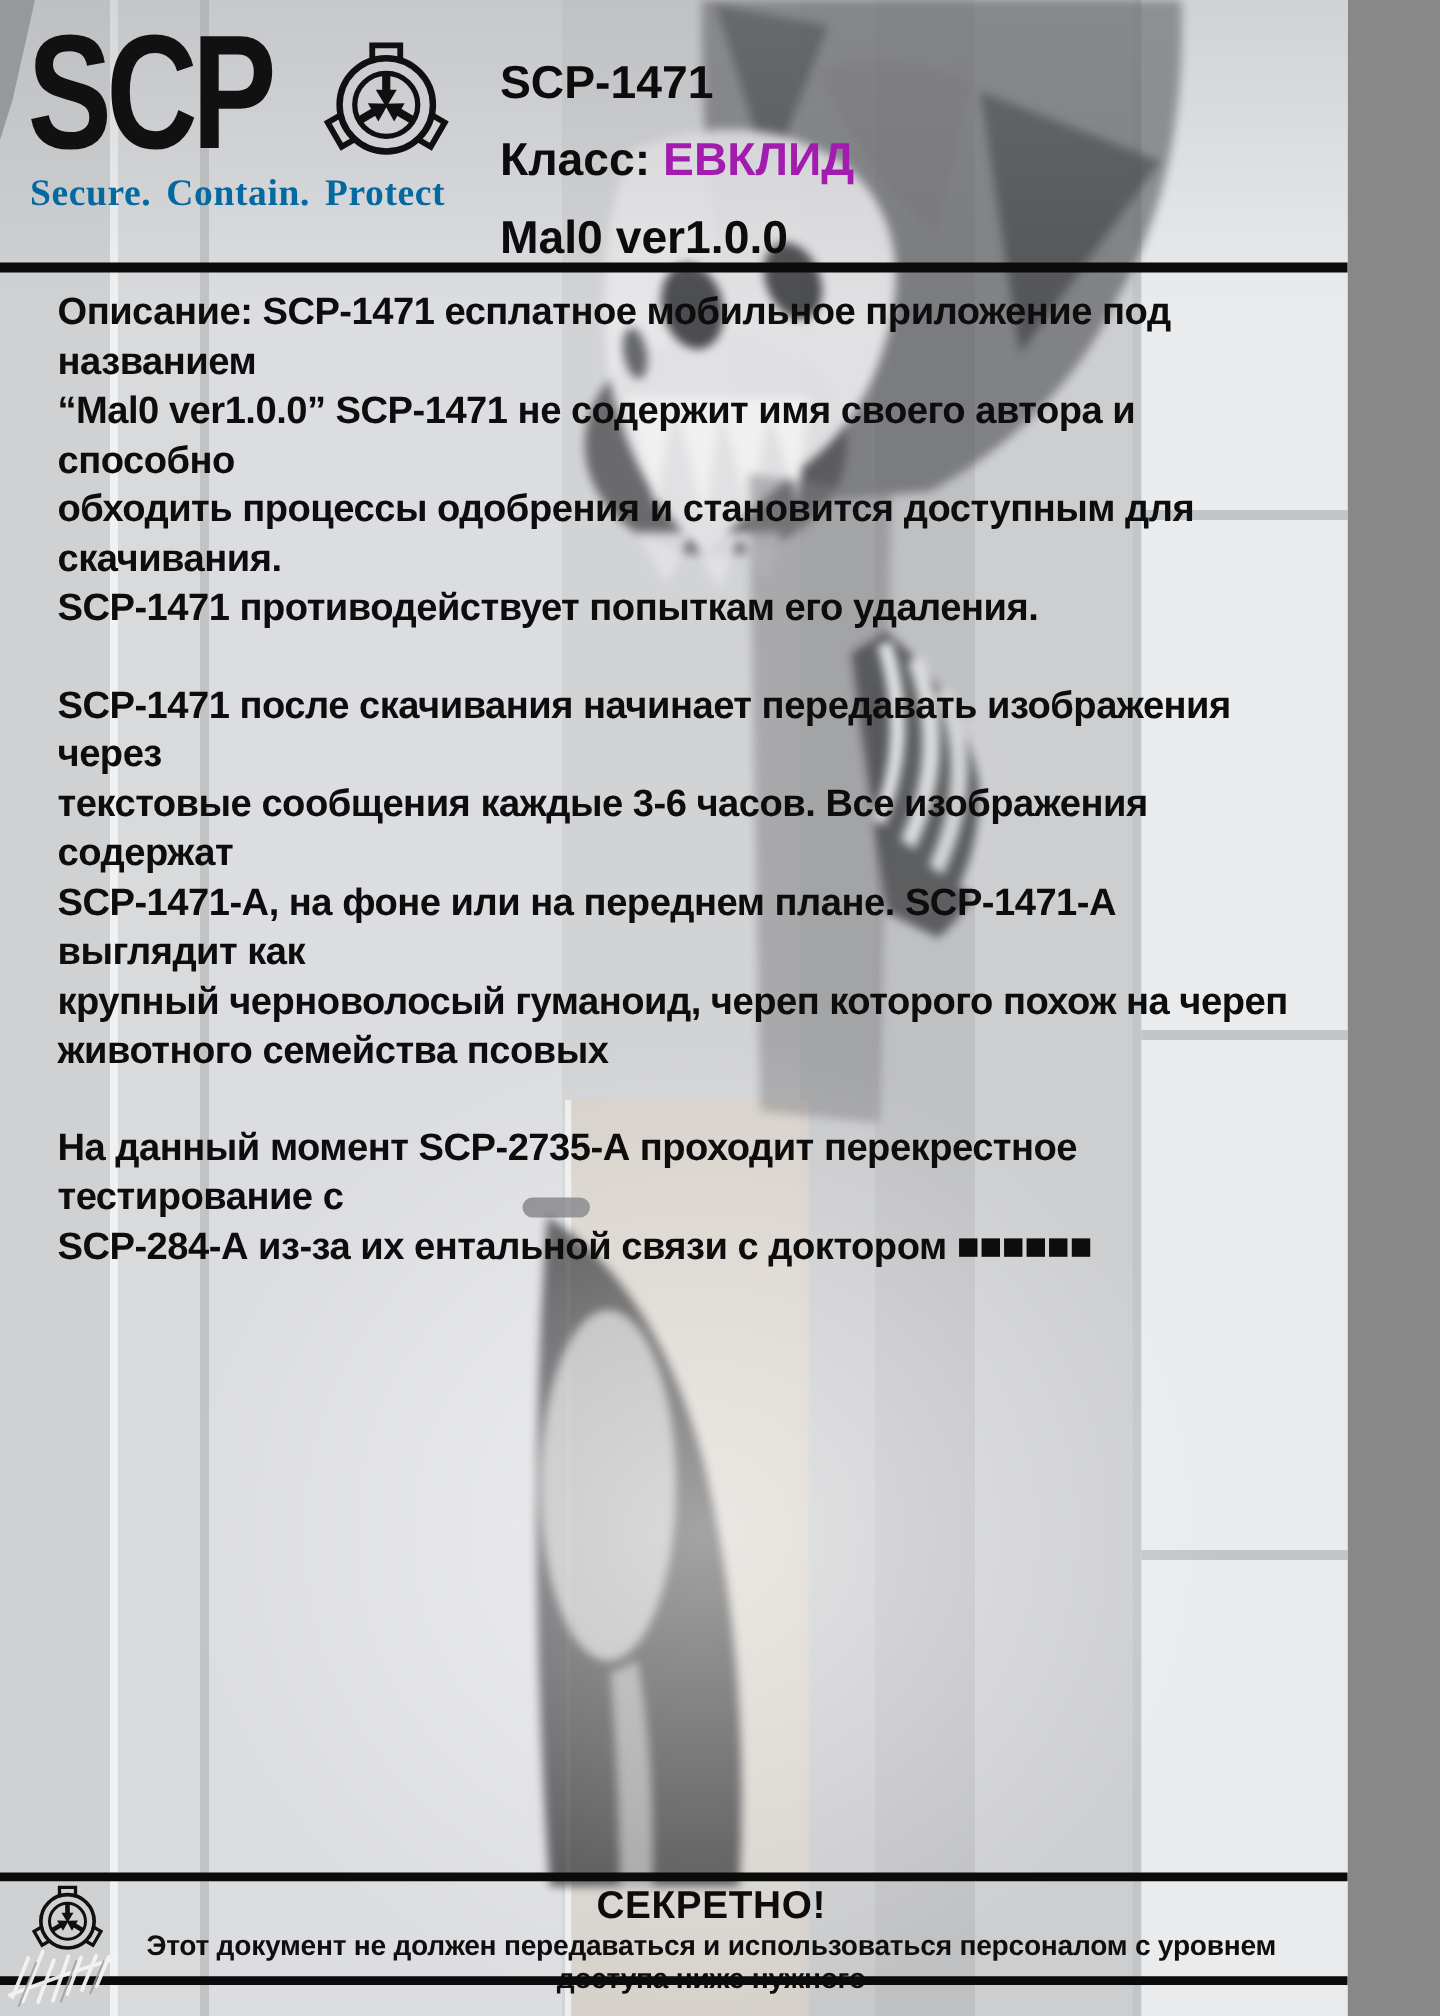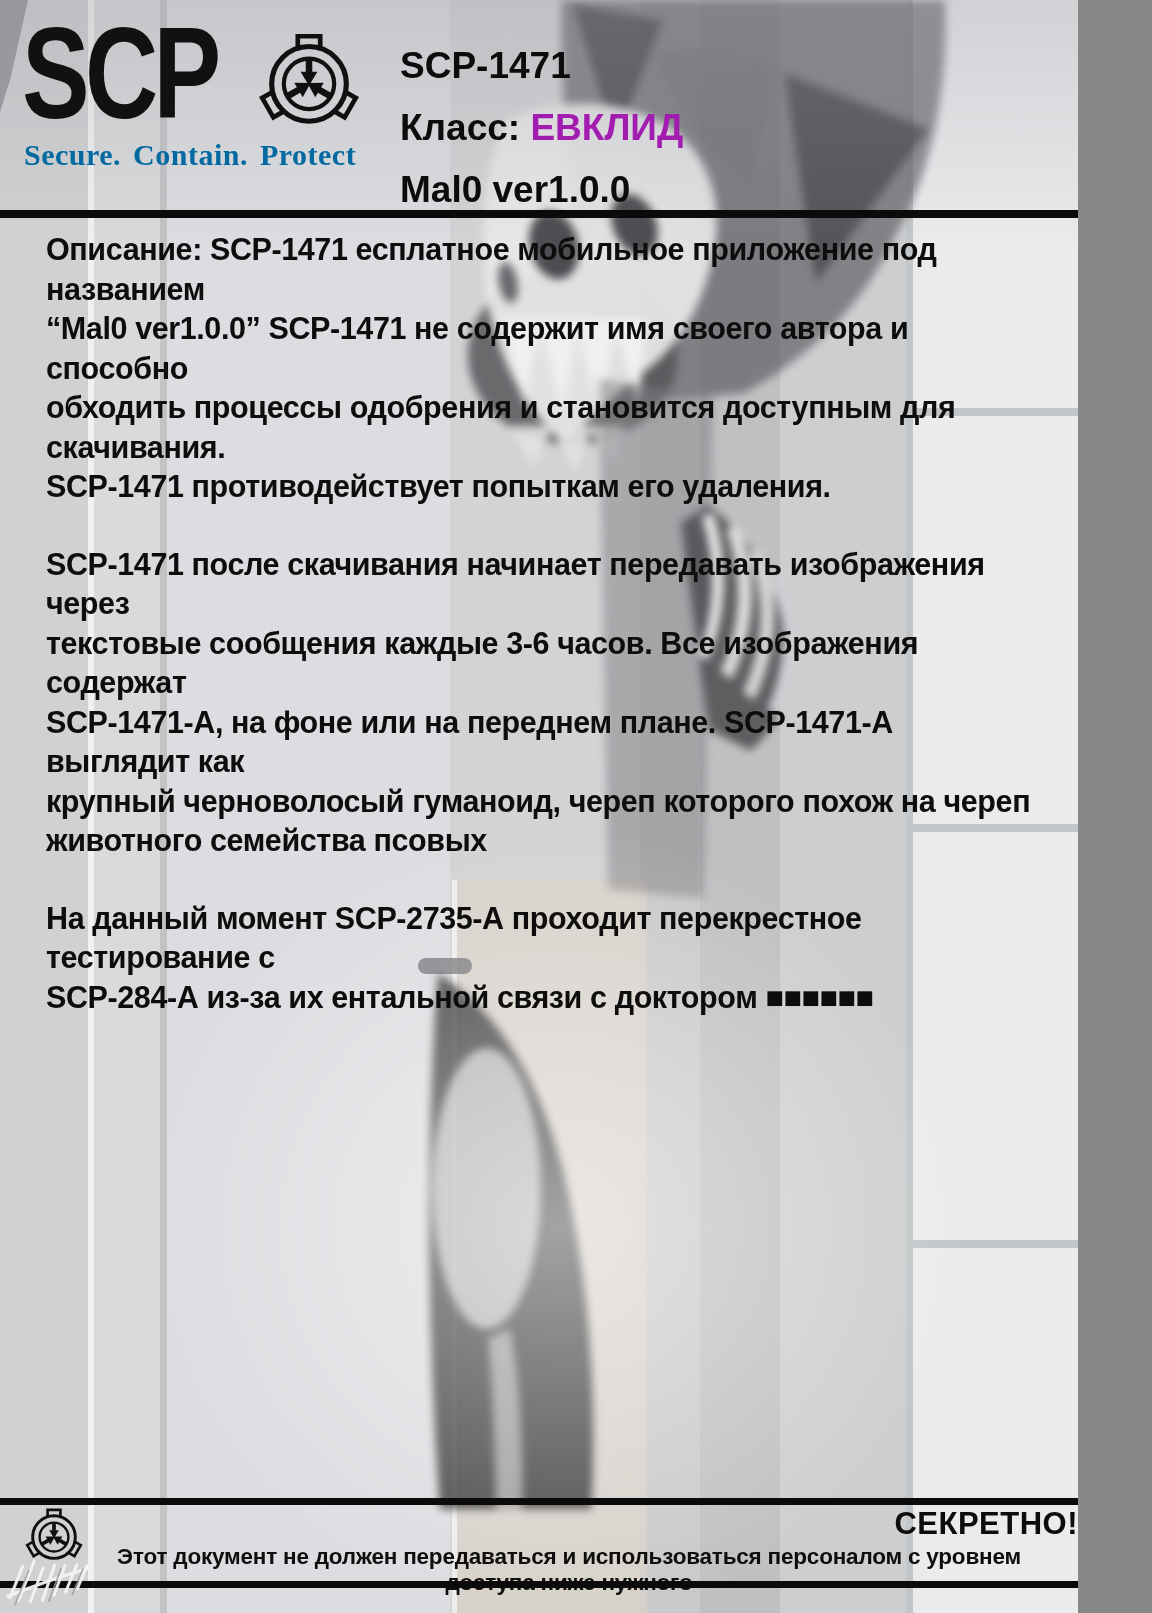--- a/index.html
+++ b/index.html
@@ -67,21 +67,21 @@
     letter-spacing:-.4px;
     margin-left:24px;
   }
   .content p{margin:0 0 38px 0;white-space:pre-line;}
   
   .bar{position:absolute;left:0;width:1152px;height:7px;background:#0b0b0b;}
   .bar-top{top:1498px;}
   .bar-bottom{top:1581px;}
   .emblem-sm{position:absolute;left:22px;top:1504px;width:64px;height:64px;}
   .stamp{
-    position:absolute;left:60px;right:0;top:1506px;text-align:right;
+    position:absolute;left:60px;right:0;top:1506px;text-align:center;
     font-size:31px;font-weight:bold;color:#0c0c0c;letter-spacing:.5px;
   }
   .disclaimer{
     position:absolute;left:70px;right:10px;top:1544px;text-align:center;
     font-size:22.5px;font-weight:bold;color:#0e0e0e;letter-spacing:-.2px;
   }
   .signature{position:absolute;left:0px;top:1540px;width:130px;height:73px;transform:rotate(-6deg);}
   .hidden-defs{position:absolute;width:0;height:0;overflow:hidden;}
 </style>
 </head>

